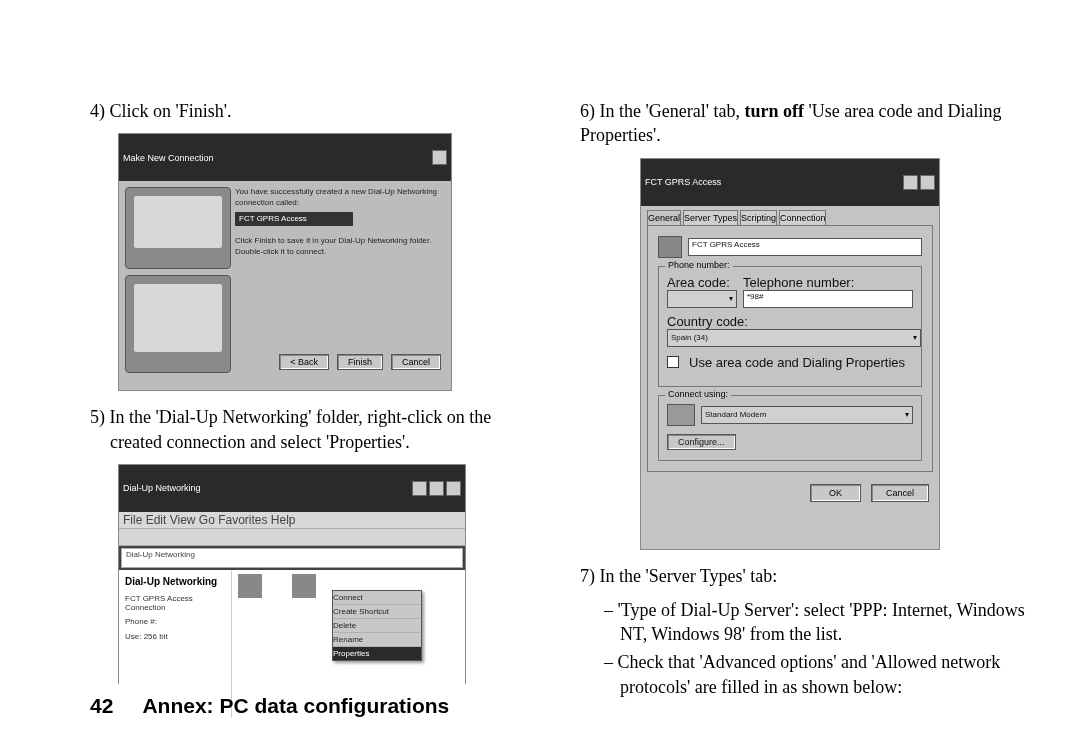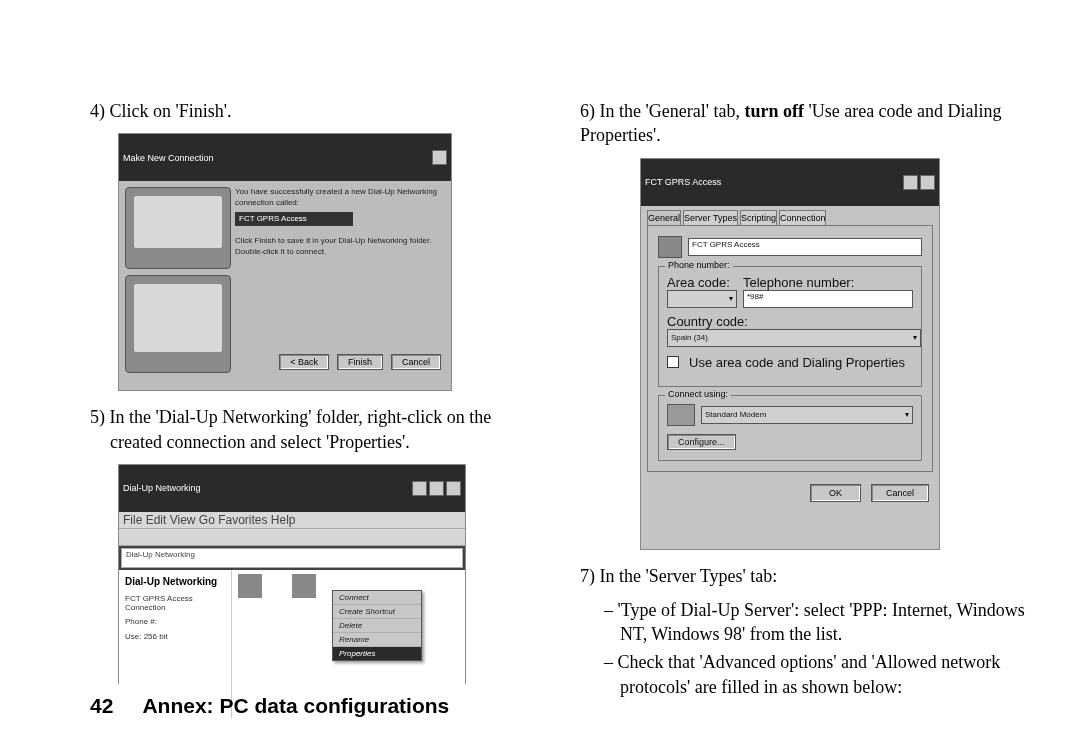--- a/index.html
+++ b/index.html
@@ -190,24 +190,23 @@
     position: absolute;
     top: 20px;
     left: 100px;
     width: 88px;
     background: #c8c8c8;
     border: 1px solid #555;
     box-shadow: 2px 2px 3px rgba(0,0,0,.4);
   }
   .ctxmenu div {
     font-size: 8px;
-    padding: 2px 6px;
+    padding: 2px 0;
     border-bottom: 1px solid #b0b0b0;
     color: #222;
-    font-style: italic;
   }
   .ctxmenu .hl {
     background: #2a2a2a;
     color: #fff;
     border-bottom: none;
   }
   
   .shot3 { width: 300px; height: 392px; margin-left: 60px; background: #c4c4c4; }
   .tabs {
     display: flex;

